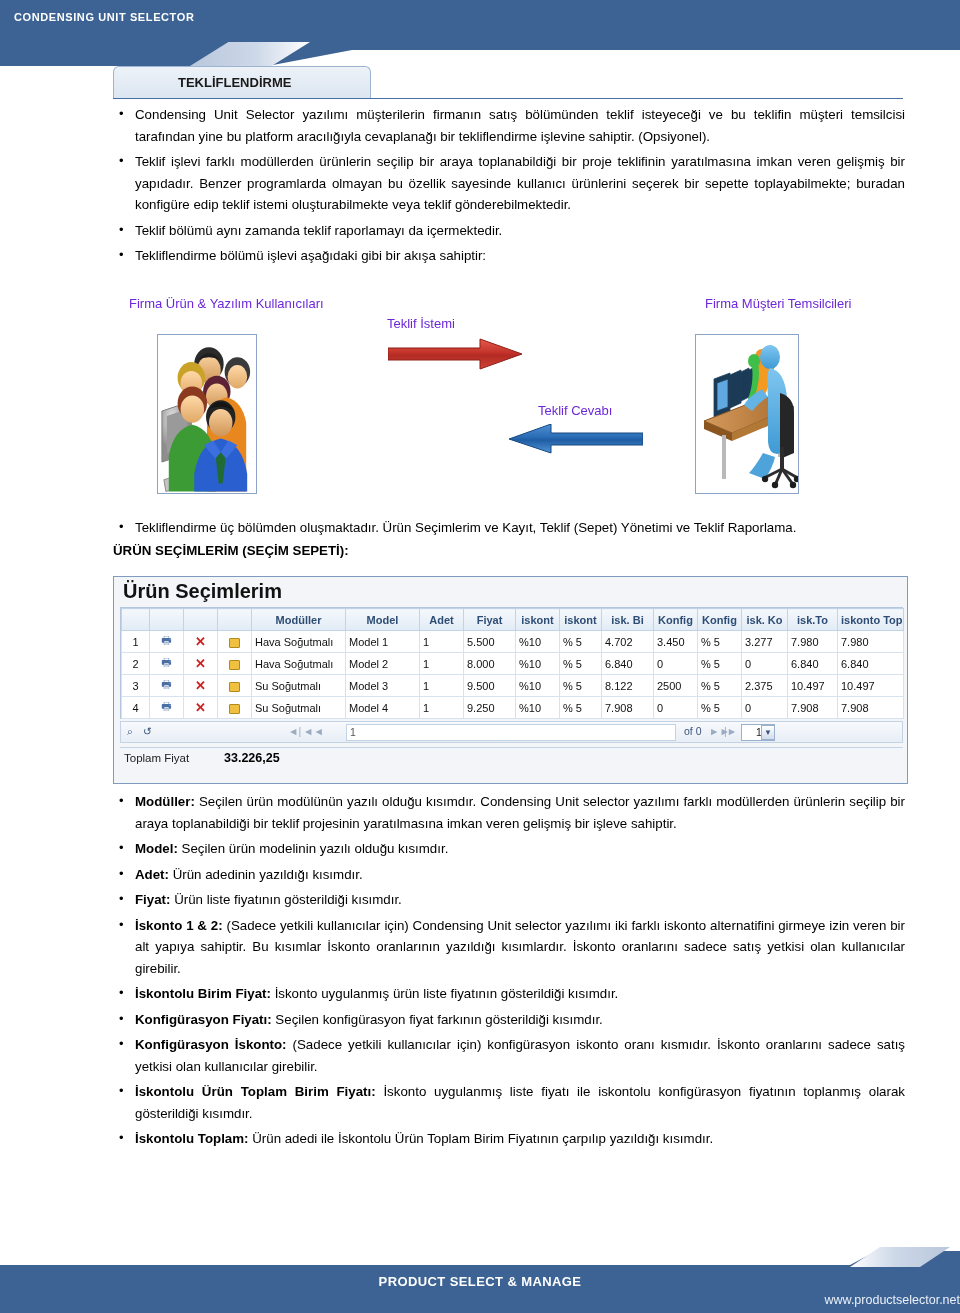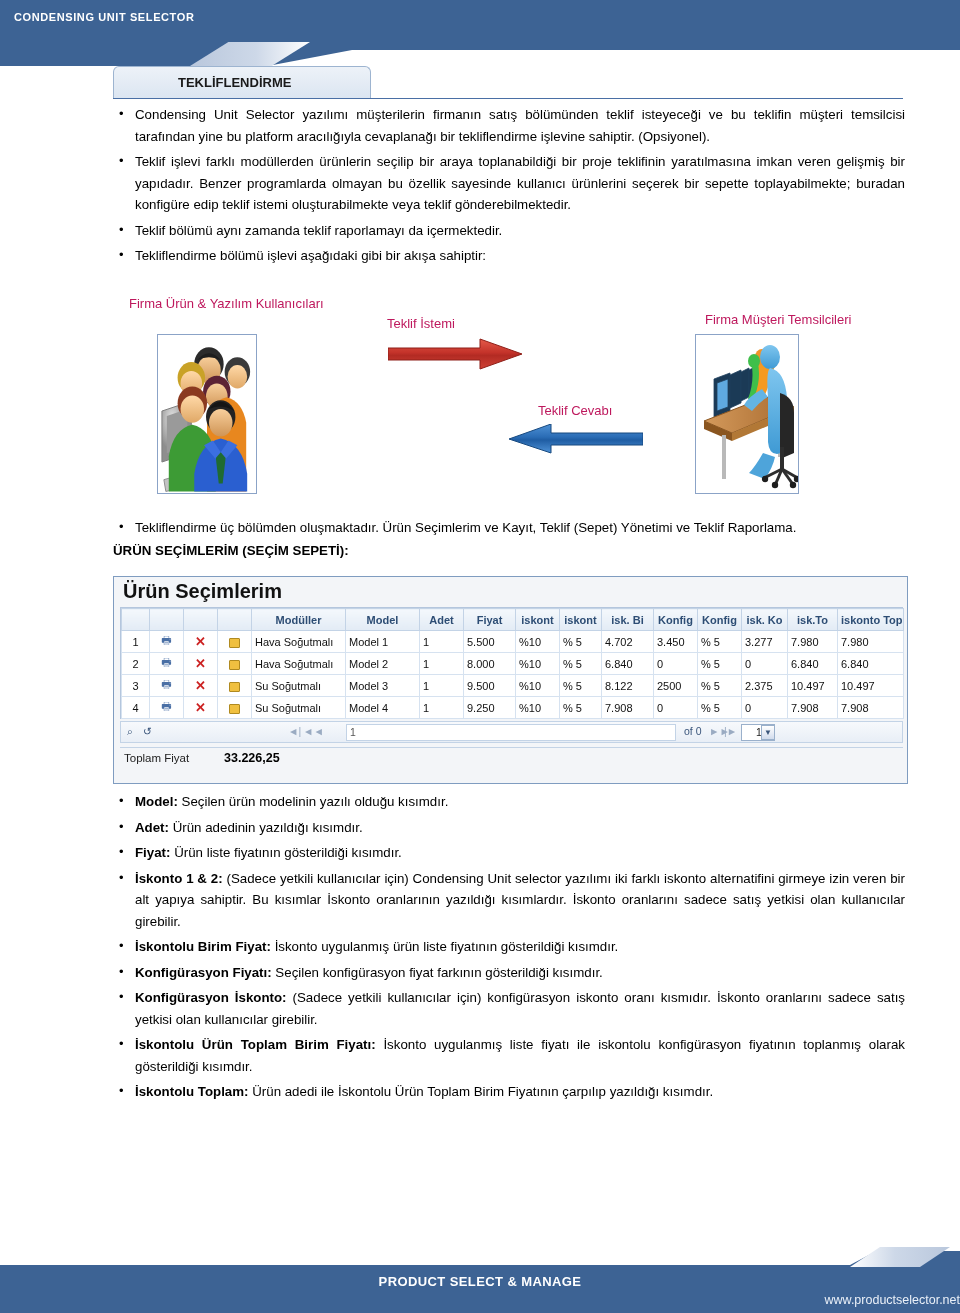--- a/index.html
+++ b/index.html
@@ -64,23 +64,23 @@
   ul.bullets > li::before {
     content:"\2022";
     position:absolute; left:6px; top:-1px;
     font-size:13px; color:#000;
   }
 
   .b { font-weight:bold; }
 
   
   .diagram { position:absolute; left:113px; top:296px; width:790px; height:218px; }
-  .dlabel { position:absolute; font-size:13px; color:#be185d; white-space:nowrap; }
+  .dlabel { position:absolute; font-size:13px; color:#6d28d9; white-space:nowrap; }
   .dlabel-left  { left:16px;  top:0px; }
-  .dlabel-right { left:592px; top:16px; }
+  .dlabel-right { left:592px; top:0px; }
   .dlabel-req   { left:274px; top:20px; }
   .dlabel-resp  { left:425px; top:107px; }
 
   .pic-frame {
     position:absolute; border:1px solid #8ba3c7; background:#fff;
     overflow:hidden;
   }
   .pic-left  { left:44px;  top:38px; width:100px; height:160px; }
   .pic-right { left:582px; top:38px; width:104px; height:160px; }
 
@@ -502,20 +502,21 @@
   </div>
 
   <div class="totalbar">
     <span class="total-label">Toplam Fiyat</span>
     <span class="total-value">33.226,25</span>
   </div>
 </div>
 
 <div style="position:absolute; left:113px; top:791px; width:792px;">
   <ul class="bullets">
+    <li><b class="b">Modüller:</b><span> Seçilen ürün modülünün yazılı olduğu kısımdır. Condensing Unit selector yazılımı farklı modüllerden ürünlerin seçilip bir araya toplanabildiği bir teklif projesinin yaratılmasına imkan veren gelişmiş bir işleve sahiptir.</span></li>
     <li><b class="b">Model:</b><span> Seçilen ürün modelinin yazılı olduğu kısımdır.</span></li>
     <li><b class="b">Adet:</b><span> Ürün adedinin yazıldığı kısımdır.</span></li>
     <li><b class="b">Fiyat:</b><span> Ürün liste fiyatının gösterildiği kısımdır.</span></li>
     <li><b class="b">İskonto 1 &amp; 2:</b><span> (Sadece yetkili kullanıcılar için) Condensing Unit selector yazılımı iki farklı iskonto alternatifini girmeye izin veren bir alt yapıya sahiptir. Bu kısımlar İskonto oranlarının yazıldığı kısımlardır. İskonto oranlarını sadece satış yetkisi olan kullanıcılar girebilir.</span></li>
     <li><b class="b">İskontolu Birim Fiyat:</b><span> İskonto uygulanmış ürün liste fiyatının gösterildiği kısımdır.</span></li>
     <li><b class="b">Konfigürasyon Fiyatı:</b><span> Seçilen konfigürasyon fiyat farkının gösterildiği kısımdır.</span></li>
     <li><b class="b">Konfigürasyon İskonto:</b><span> (Sadece yetkili kullanıcılar için) konfigürasyon iskonto oranı kısmıdır. İskonto oranlarını sadece satış yetkisi olan kullanıcılar girebilir.</span></li>
     <li><b class="b">İskontolu Ürün Toplam Birim Fiyatı:</b><span> İskonto uygulanmış liste fiyatı ile iskontolu konfigürasyon fiyatının toplanmış olarak gösterildiği kısımdır.</span></li>
     <li><b class="b">İskontolu Toplam:</b><span> Ürün adedi ile İskontolu Ürün Toplam Birim Fiyatının çarpılıp yazıldığı kısımdır.</span></li>
   </ul>

